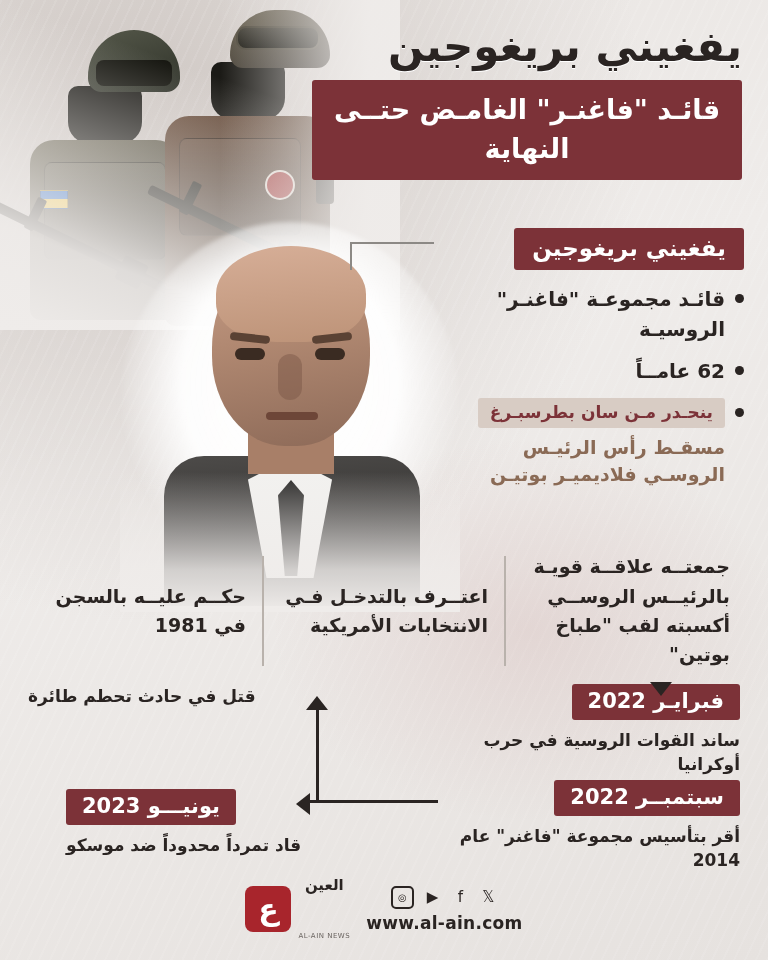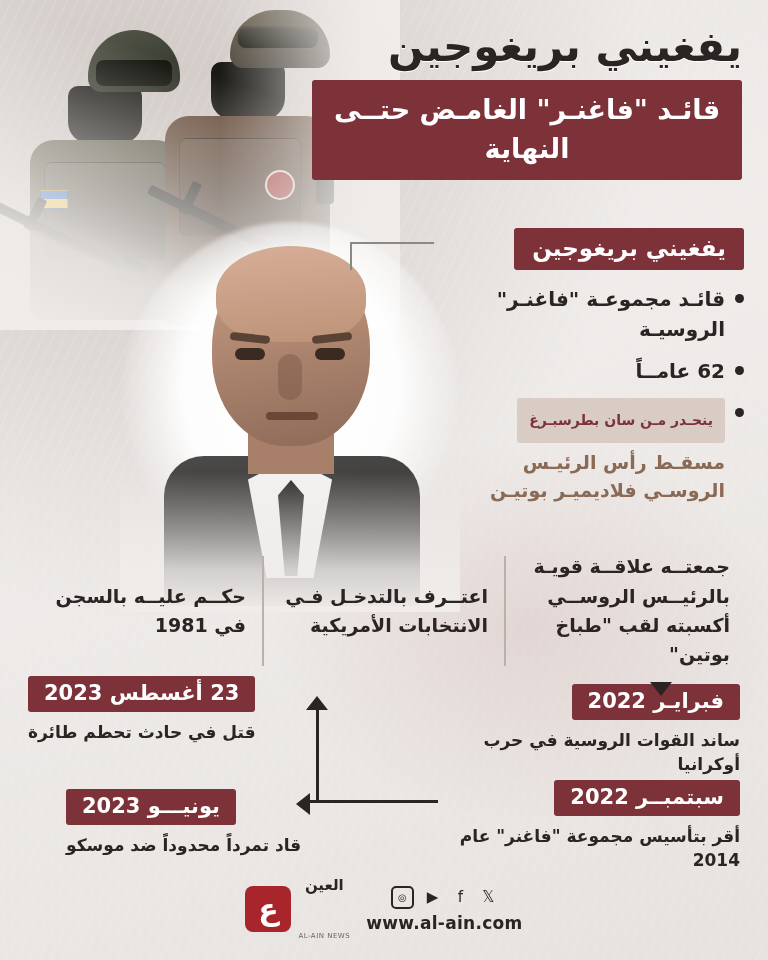--- a/index.html
+++ b/index.html
@@ -175,22 +175,22 @@
     display:flex;flex-direction:row;align-items:flex-start;justify-content:flex-start;
     gap:10px;margin-bottom:12px;
   }
   .dot{
     width:9px;height:9px;border-radius:50%;background:#2a2422;margin-top:10px;flex:0 0 auto;
   }
   .btext{
     font-size:20px;line-height:1.5;color:#2a2422;font-weight:bold;text-align:right;flex:1 1 auto;
   }
   .origin-box{
-    background:#d8ccc4;color:#7c3238;font-weight:bold;font-size:14px;line-height:1.5;
-    padding:12px 12px;border-radius:3px;display:inline-block;text-align:right;
+    background:#d8ccc4;color:#7c3238;font-weight:bold;font-size:17px;line-height:1.5;
+    padding:2px 12px;border-radius:3px;display:inline-block;text-align:right;
   }
   .origin-note{
     color:#8a6a55;font-weight:bold;font-size:19px;line-height:1.45;margin-top:6px;text-align:right;
   }
 
   
   .pointer{
     position:absolute;right:334px;top:242px;width:84px;height:28px;
   }
   .pointer .h{position:absolute;right:0;top:0;width:84px;height:2px;background:#8c8985;}
@@ -354,21 +354,20 @@
     <div class="tl-cell tl-right" style="top:104px;">
       <div class="tl-date">سبتمبــر 2022</div>
       <div class="tl-desc">أقر بتأسيس مجموعة "فاغنر" عام 2014</div>
     </div>
 
     <div class="tl-cell tl-left" style="top:113px;margin-left:38px;">
       <div class="tl-date">يونيـــو 2023</div>
       <div class="tl-desc">قاد تمرداً محدوداً ضد موسكو</div>
     </div>
     <div class="tl-cell tl-left" style="top:0;">
-      <div class="tl-date">23 أغسطس 2023</div>
       <div class="tl-desc">قتل في حادث تحطم طائرة</div>
     </div>
 
     <div class="tl-arrow arrow-down" style="right:96px;top:6px;"></div>
     <div class="tl-line" style="right:330px;top:124px;width:130px;height:3px;"></div>
     <div class="tl-arrow arrow-left" style="right:458px;top:117px;"></div>
     <div class="tl-line" style="left:316px;top:32px;width:3px;height:94px;"></div>
     <div class="tl-arrow arrow-up" style="left:306px;top:20px;"></div>
   </div>
 

